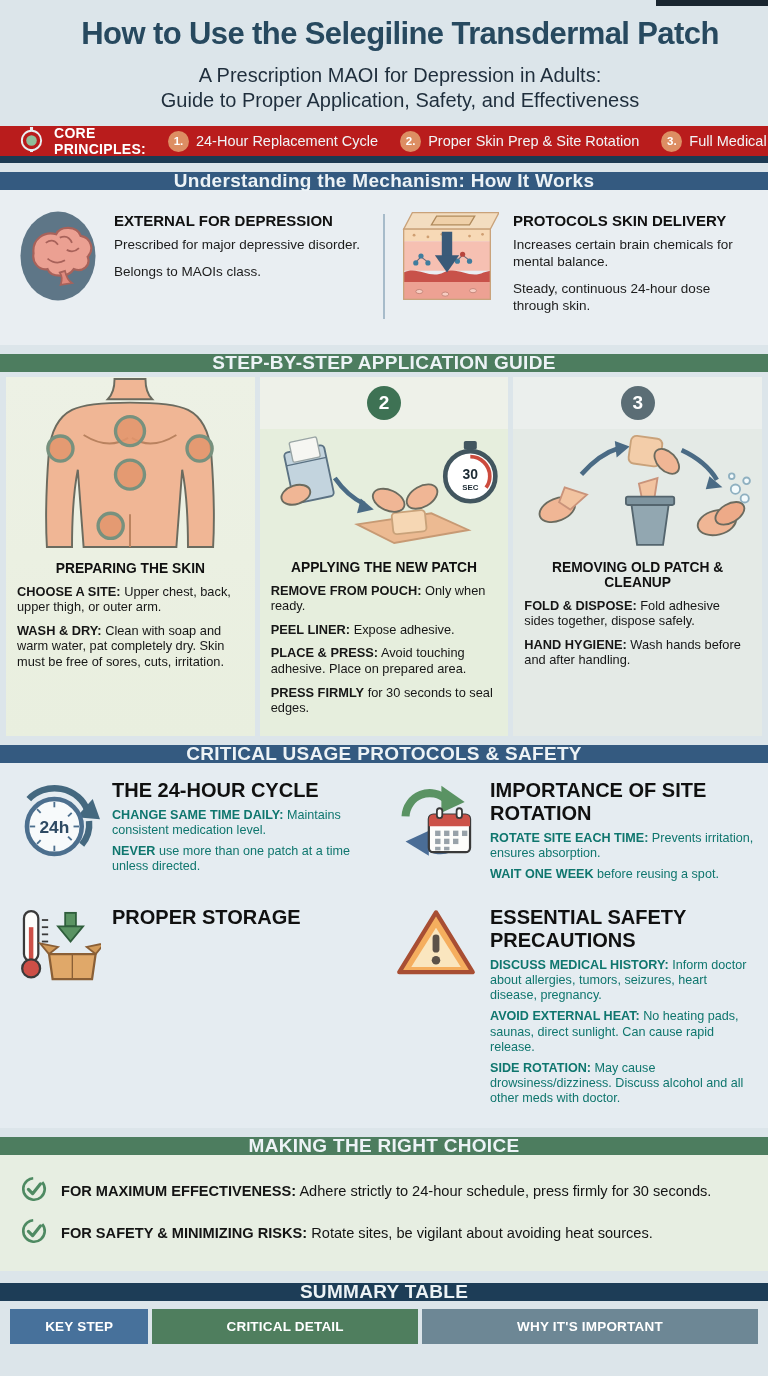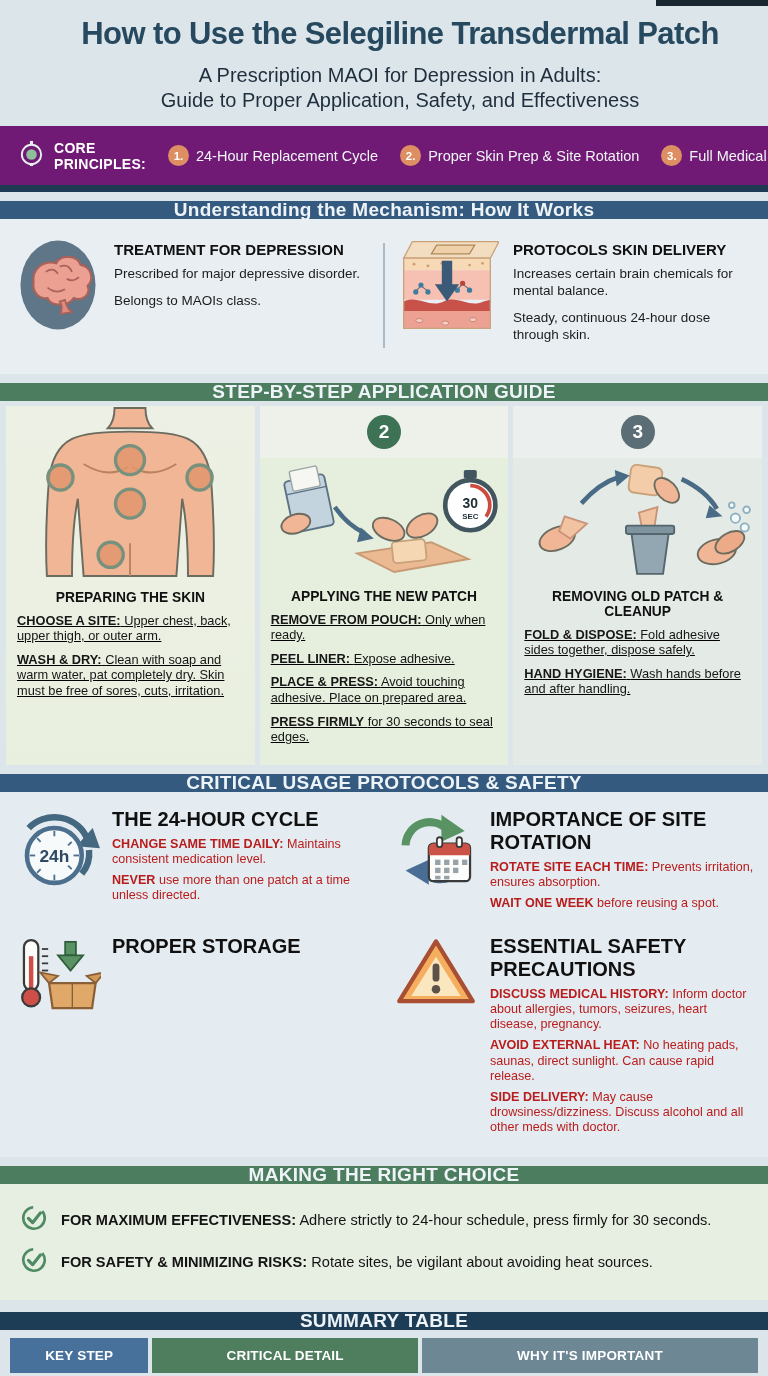--- a/index.html
+++ b/index.html
@@ -8,21 +8,21 @@
   svg text { font-family:"Liberation Sans", sans-serif; }
 
   .top-sliver { position:absolute; top:0; right:0; width:112px; height:6px; background:#1a2630; }
 
   
   .hdr { padding:16px 6px 12px; text-align:center;margin-left:32px; }
   .hdr h1 { font-size:31px; color:#27495f; letter-spacing:-0.6px; margin-bottom:12px; }
   .hdr .sub { font-size:20px; color:#1f2e3c; font-weight:500; margin:2px 0; }
 
   
-  .corebar { height:59px; background:#701a75; display:flex; align-items:center; padding:4px 18px; color:#fff; }
+  .corebar { height:30px; background:#b91c1c; display:flex; align-items:center; padding:4px 18px; color:#fff; }
   .core-label { font-size:14px; letter-spacing:.3px; margin-left:9px; }
   .core-item { display:flex; align-items:center; gap:7px; font-size:14.5px; margin-left:22px; color:#f1f5f7; white-space:nowrap; }
   .nbadge { width:21px; height:21px; border-radius:50%; background:#dd8e63; color:#fff; font-size:11.5px; font-weight:bold; display:flex; align-items:center; justify-content:center; flex:0 0 auto; }
   .navy-strip { height:7px; background:#1d3a52; }
   .gap { height:9px; }
 
   
   .bar { height:18px; display:flex; align-items:center; justify-content:center; color:#edf3f6; font-weight:bold; font-size:19px; letter-spacing:.3px; }
   .bar.blue { background:#345a80; }
   .bar.green { background:#4d7d5f; }
@@ -39,29 +39,29 @@
   .steps-cols { display:flex; gap:5px; padding:0 6px; }
   .step-col { flex:1; padding-bottom:12px; }
   .step-col.c1 { background:linear-gradient(#edf1e5, #e9efdf); }
   .step-col.c2 { background:linear-gradient(#eef1e9 0 52px, #e6eedd 52px); }
   .step-col.c3 { background:linear-gradient(#ebefed 0 52px, #e4eae6 52px); }
   .step-badge { width:34px; height:34px; border-radius:50%; margin:9px auto 2px; color:#fff; font-size:19px; font-weight:bold; display:flex; align-items:center; justify-content:center; }
   .step-badge.b2 { background:#3e7254; }
   .step-badge.b3 { background:#5b6d75; }
   .step-illu { display:block; margin:0 auto; }
   .step-title { font-size:13.8px; font-weight:bold; text-align:center; margin:12px 4px 8px; color:#101010; }
-  .step-items { padding:0 11px;text-decoration:underline; }
+  .step-items { padding:0 11px; }
   .step-items p { font-size:12.8px; line-height:1.22; color:#161616; margin:0 0 8px; }
 
   
   .protocols-body { background:#e5ecf1; padding:14px 6px 16px; display:grid; grid-template-columns:1fr 1fr; row-gap:16px; }
   .proto-cell { display:flex; gap:8px; padding:0 6px; align-items:flex-start; }
   .proto-icon { flex:0 0 92px; display:flex; justify-content:center; margin-top:2px; }
   .proto-text h3 { font-size:20px; margin:2px 0 6px; color:#101010; }
-  .proto-text p { font-size:12.6px; line-height:1.2; color:#b91c1c; margin:0 0 6px; }
+  .proto-text p { font-size:12.6px; line-height:1.2; color:#0f766e; margin:0 0 6px; }
 
   
   .choice-body { background:#e7eee2; padding:10px 20px 12px; }
   .choice-row { display:flex; align-items:center; gap:13px; margin:10px 0; }
   .choice-row p { font-size:14.6px; color:#141414; }
 
   
   .summary-wrap { padding:8px 10px 12px; }
   .tbl { display:grid; grid-template-columns:18.5% 35.5% auto; gap:4px 4px; }
   .th { height:35px; display:flex; align-items:center; justify-content:center; color:#fff; font-weight:bold; font-size:13.5px; letter-spacing:.2px; }
@@ -111,21 +111,21 @@
       <div class="mech-col">
         <span>
           <svg width="84" height="96" viewBox="0 0 96 110">
             <ellipse cx="48" cy="55" rx="43" ry="51" fill="#5e7687"></ellipse>
             <path d="M20,52 C18,36 32,26 46,30 C50,20 70,20 74,32 C86,34 90,48 82,56 C86,66 76,74 66,70 C60,80 40,80 36,70 C26,72 18,62 20,52 Z" fill="#eba092" stroke="#a8625a" stroke-width="2.5"></path>
             <path d="M34,40 q8,-6 14,2 M50,34 q10,-4 14,6 M36,58 q10,8 20,2 M58,48 q8,4 14,-2" fill="none" stroke="#a8625a" stroke-width="2"></path>
             <path d="M56,72 q2,10 8,14 l-13,2 q3,-8 -1,-14 z" fill="#e08a7e" stroke="#a8625a" stroke-width="2"></path>
           </svg>
         </span>
         <div class="mech-text">
-          <h3>TREATMENT FOR DEPRESSION</h3>
+          <h3>EXTERNAL FOR DEPRESSION</h3>
           <p>Prescribed for major depressive disorder.</p>
           <p>Belongs to MAOIs class.</p>
         </div>
       </div>
       <div class="mech-divider"></div>
       <div class="mech-col">
         <span>
           <svg width="104" height="96" viewBox="0 0 120 110">
             <polygon points="10,24 110,24 120,5 20,5" fill="#f3ddc0" stroke="#c9a27a" stroke-width="1.5"></polygon>
             <polygon points="42,19 86,19 92,9 48,9" fill="#efd0a9" stroke="#b08a5c" stroke-width="1.5"></polygon>
@@ -362,21 +362,21 @@
             <path d="M48,6 L91,76 L5,76 Z" fill="#f5ae5e" stroke="#a84e33" stroke-width="5" stroke-linejoin="round"></path>
             <polygon points="48,24 77,70 19,70" fill="#fae6bf"></polygon>
             <rect x="44" y="32" width="8" height="21" rx="4" fill="#5c5248"></rect>
             <circle cx="48" cy="62" r="5" fill="#5c5248"></circle>
           </svg>
         </span>
         <div class="proto-text">
           <h3>ESSENTIAL SAFETY PRECAUTIONS</h3>
           <p><b>DISCUSS MEDICAL HISTORY:</b> <span>Inform doctor about allergies, tumors, seizures, heart disease, pregnancy.</span></p>
           <p><b>AVOID EXTERNAL HEAT:</b> <span>No heating pads, saunas, direct sunlight. Can cause rapid release.</span></p>
-          <p><b>SIDE DELIVERY:</b> <span>May cause drowsiness/dizziness. Discuss alcohol and all other meds with doctor.</span></p>
+          <p><b>SIDE ROTATION:</b> <span>May cause drowsiness/dizziness. Discuss alcohol and all other meds with doctor.</span></p>
         </div>
       </div>
     </div>
   </section>
   <div class="gap"></div>
 
   <section>
     <div class="bar green">MAKING THE RIGHT CHOICE</div>
     <div class="choice-body">
       <div class="choice-row">

